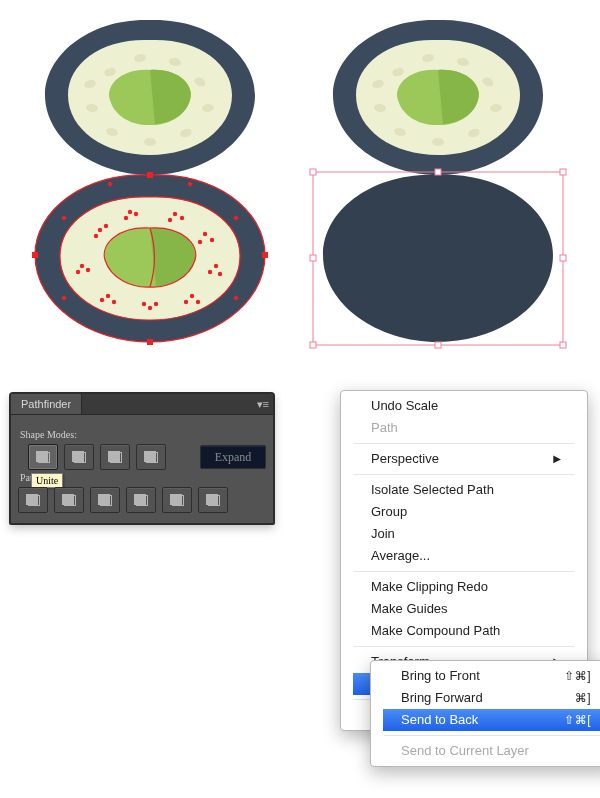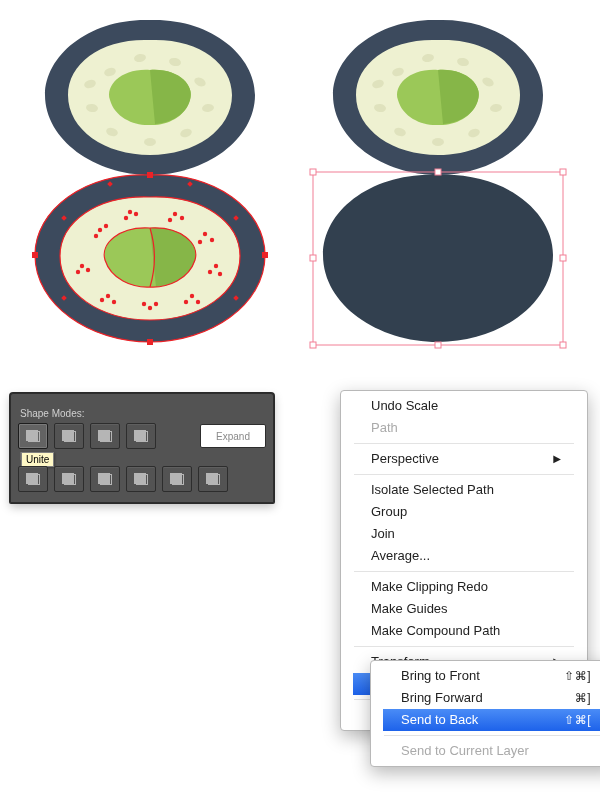--- a/index.html
+++ b/index.html
@@ -53,20 +53,21 @@
     margin-left: auto;
     width: 20px;
     height: 20px;
     display: flex;
     align-items: center;
     justify-content: center;
     color: #bbb;
   }
   .pf-body {
     padding: 12px 7px 8px 7px;
+    font-family: Liberation Serif, serif;
   }
   .pf-label {
     color: #d0d0d0;
     font-size: 10px;
     margin: 2px 0 4px 2px;
   }
   .pf-row {
     display: flex;
     align-items: center;
     gap: 6px;
@@ -81,30 +82,31 @@
     box-shadow: inset 0 1px 0 rgba(255,255,255,.07);
     display: flex;
     align-items: center;
     justify-content: center;
     position: relative;
   }
   .pf-btn.selected {
     background: #636363;
     border-color: #1d1d1d;
     box-shadow: inset 0 0 0 1px #7a7a7a;
+    margin-left: 10px;
   }
   .expand-btn {
     margin-left: auto;
     width: 64px;
     height: 22px;
-    background: #ffffff;
+    background: #0f172a;
     border: 1px solid #2d2d2d;
     border-radius: 2px;
     color: #8a8a8a;
-    font-size: 10px;
+    font-size: 12px;
     display: flex;
     align-items: center;
     justify-content: center;
     box-shadow: inset 0 1px 0 rgba(255,255,255,.07);
     text-align: right;
   }
   .tooltip {
     position: absolute;
     left: 2px;
     top: 28px;
@@ -276,20 +278,24 @@
       <rect x="310" y="255" width="6" height="6"></rect>
       <rect x="560" y="255" width="6" height="6"></rect>
       <rect x="310" y="342" width="6" height="6"></rect>
       <rect x="435" y="342" width="6" height="6"></rect>
       <rect x="560" y="342" width="6" height="6"></rect>
     </g>
   </g>
 </svg>
 
 <div class="pathfinder-panel">
+  <div class="pf-header">
+    <div class="pf-tab">Pathfinder</div>
+    <div class="pf-flyout">▾≡</div>
+  </div>
   <div class="pf-body">
     <div class="pf-label">Shape Modes:</div>
     <div class="pf-row">
       <div class="pf-btn selected">
         <span class="pf-icon-box">
             <span class="a"></span>
             <span class="b"></span>
           </span>
         <span class="tooltip">Unite</span>
       </div>

